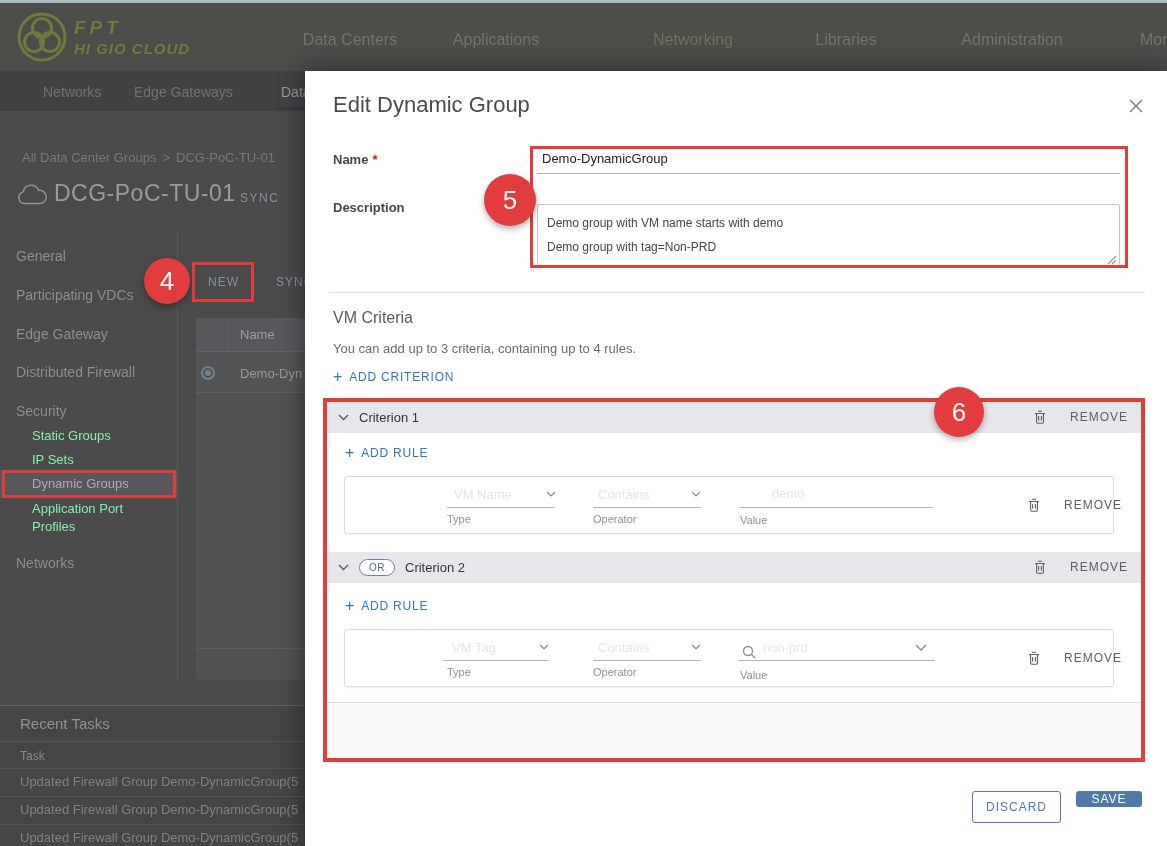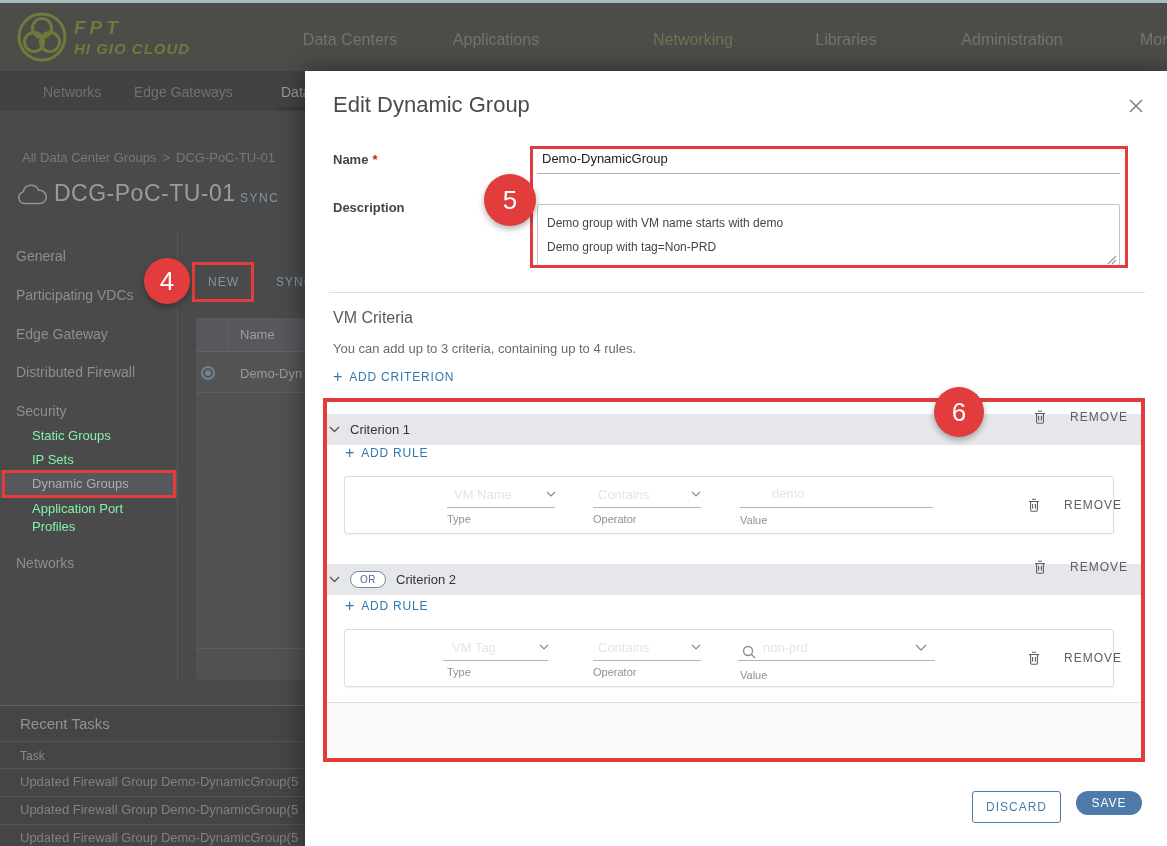--- a/index.html
+++ b/index.html
@@ -57,31 +57,31 @@
   .name-value { left:542px; top:151px; font-size:13px; color:#212121; }
   .input-underline { background:#b3b3b3; height:1px; }
   .desc-box { left:537px; top:204px; width:583px; height:64px; border:1px solid #c6c6c6; border-radius:2px; }
   .desc-text { left:547px; top:211px; width:560px; font-size:12px; color:#454545; line-height:24px; white-space:pre-line; }
   .resize-handle { left:1107px; top:255px; }
   .section-divider { left:329px; top:292px; width:816px; height:1px; background:#dedede; }
   .criteria-title { left:333px; top:309px; font-size:16px; font-weight:400; color:#5a5a5a; }
   .criteria-subtitle { left:333px; top:341px; font-size:13px; color:#6a6a6a; }
   .link-btn { font-size:12px; color:#3178b0; letter-spacing:0.8px; cursor:pointer; display:flex; align-items:center; gap:6px; }
   .link-plus { font-size:16px; font-weight:400; line-height:12px; }
-  .crit-header { left:327px; width:814px; height:31px; background:#e5e7ea; display:flex; align-items:center; padding:0 2px; gap:10px;margin-top:12px; }
+  .crit-header { left:327px; width:814px; height:31px; background:#e5e7ea; display:flex; align-items:center; padding:0 11px; gap:10px; }
   .crit-label { font-size:13px; color:#333; }
   .chev { color:#5a5a5a; }
   .or-pill { font-size:10px; color:#4a6a94; border:1px solid #6b82a5; border-radius:9px; padding:2px 9px; background:#fff; letter-spacing:0.5px; }
   .remove-btn { position:absolute; display:flex; align-items:center; gap:24px; font-size:12px; color:#5c5f62; letter-spacing:1px; cursor:pointer; }
   .rule-box { left:344px; width:770px; height:58px; background:#fff; border:1px solid #dcdcdc; border-radius:3px; box-shadow:0 1px 2px rgba(0,0,0,0.06); }
   .rule-value { font-size:13px; color:#e5e5e5; white-space:nowrap; }
   .rule-sub { font-size:11px; color:#909090; }
   .select-chev { color:#8c8c8c; }
   .btn-discard { left:972px; top:791px; width:89px; height:32px; border:1px solid #4d7aa8; border-radius:3px; background:#fff; color:#4d7aa8; font-size:12px; letter-spacing:1px; display:flex; align-items:center; justify-content:center; cursor:pointer; }
-  .btn-save { left:1076px; top:791px; width:66px; height:24px; border-radius:12px; background:#4d7aa8; color:#fff; font-size:12px; letter-spacing:1px; display:flex; align-items:center; justify-content:center; cursor:pointer; }
+  .btn-save { left:1076px; top:791px; width:66px; height:16px; border-radius:3px; background:#4d7aa8; color:#fff; font-size:12px; letter-spacing:1px; display:flex; align-items:center; justify-content:center; cursor:pointer; }
 
   
   .anno-box { border:3px solid #e23c3c; }
   .anno-box-thick { border:4px solid #e23c3c; }
   .anno-circle { background:#e23c3c; border-radius:50%; color:#fff; display:flex; align-items:center; justify-content:center; font-size:26px; font-weight:300; box-shadow:0 3px 6px rgba(0,0,0,0.3); }
 </style>
 </head>
 <body>
 
 <div class="stage">

